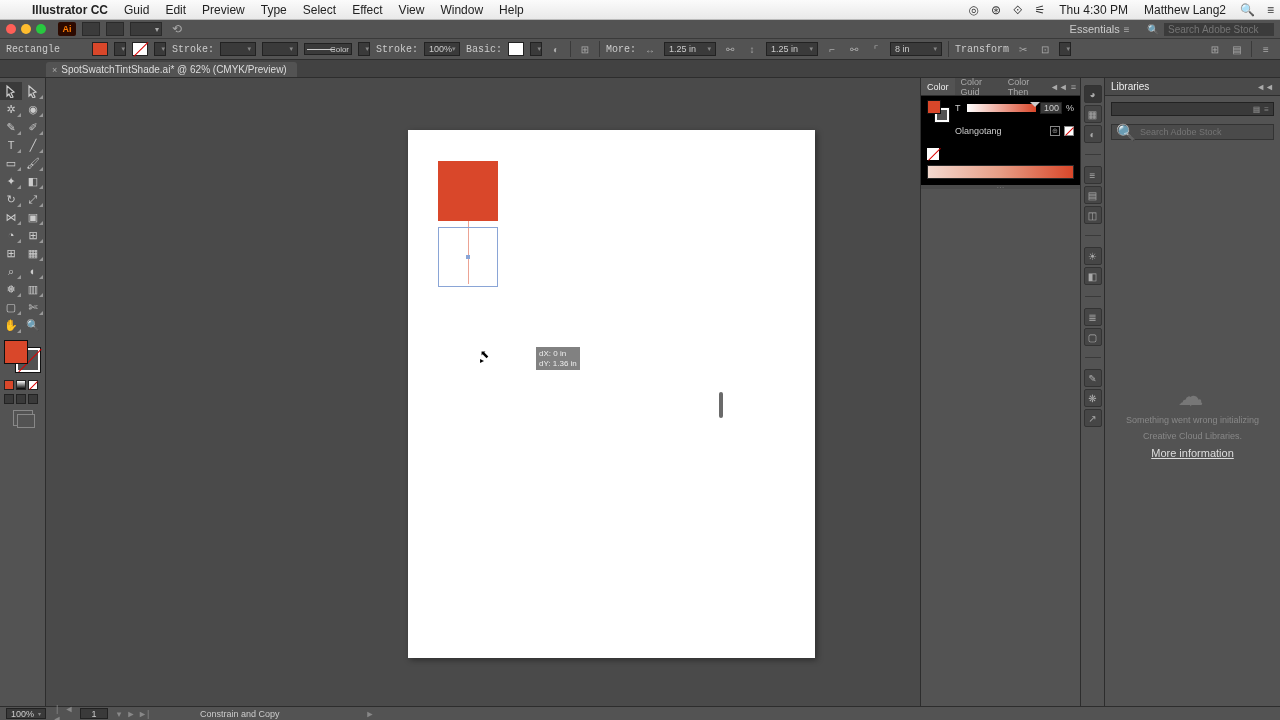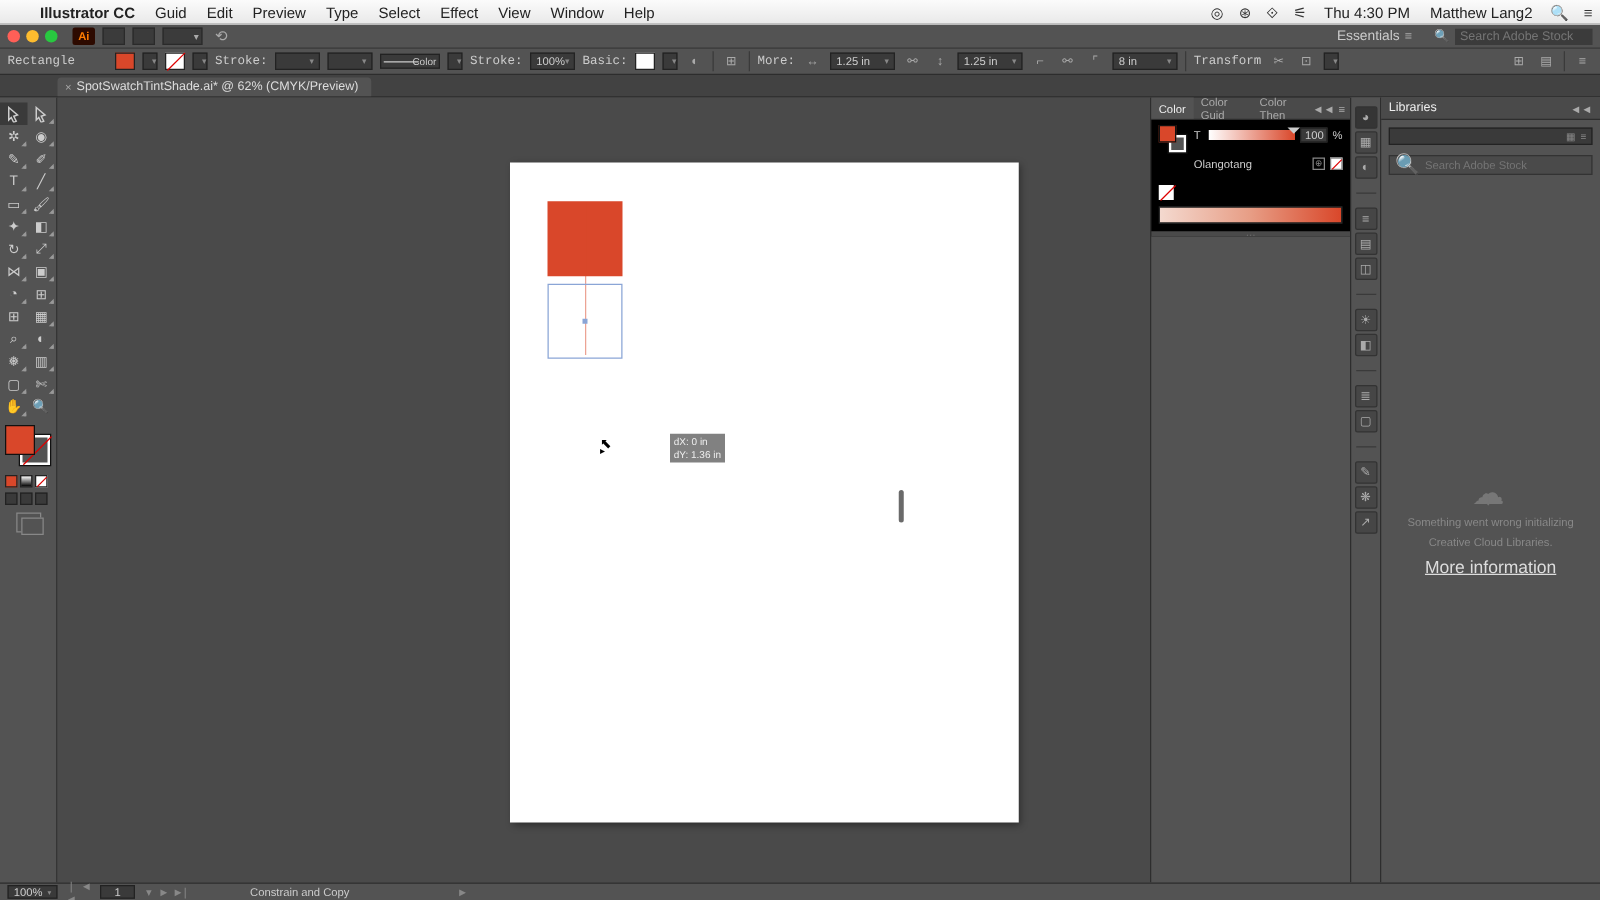--- a/index.html
+++ b/index.html
@@ -129,21 +129,21 @@
 .libhdr .sp { flex: 1; }
 .libhdr .ic { color: #aaa; font-size: 9px; margin-left: 4px; }
 .libdd { margin: 6px; height: 14px; background: #3a3a3a; border: 1px solid #222; display: flex; align-items: center; justify-content: flex-end; padding: 0 4px; }
 .libdd span { font-size: 8px; color: #888; }
 .libsearch { margin: 2px 6px; height: 16px; background: #4a4a4a; border: 1px solid #333; display: flex; align-items: center; padding: 0 4px; gap: 4px; }
 .libsearch input { background: none; border: none; color: #777; font-size: 9px; flex: 1; outline: none; }
 .libempty { flex: 1; display: flex; flex-direction: column; align-items: center; justify-content: center; color: #888; font-size: 9px; text-align: right; gap: 6px; padding: 0 10px; }
 .cloud { width: 30px; height: 20px; position: relative; }
 .cloud::before { content: "☁"; font-size: 26px; color: #777; position: absolute; left: 0; top: -8px; }
 .cloud::after { content: "↓"; font-size: 12px; color: #777; position: absolute; left: 10px; top: 6px; }
-.libempty a { color: #ddd; text-decoration: underline; font-size: 14px; }
+.libempty a { color: #ddd; text-decoration: underline; font-size: 11px; }
 
 
 .status { position: absolute; bottom: 0; left: 0; right: 0; height: 14px; background: #535353; border-top: 1px solid #2d2d2d; display: flex; align-items: center; font-size: 9px; color: #ccc; padding: 0 6px; gap: 6px; }
 .status .dd2 { background: #3a3a3a; border: 1px solid #222; padding: 0 4px; height: 11px; display: flex; align-items: center; }
 .status .dd2::after { content: "▾"; font-size: 6px; margin-left: 4px; color: #888; }
 .status .nav { display: flex; gap: 2px; }
 .status .nav span { width: 10px; text-align: center; color: #888; }
 .status .artsel { width: 28px; background: #3a3a3a; border: 1px solid #222; height: 11px; text-align: center; }
 
 svg.tool-icon { width: 14px; height: 14px; }

